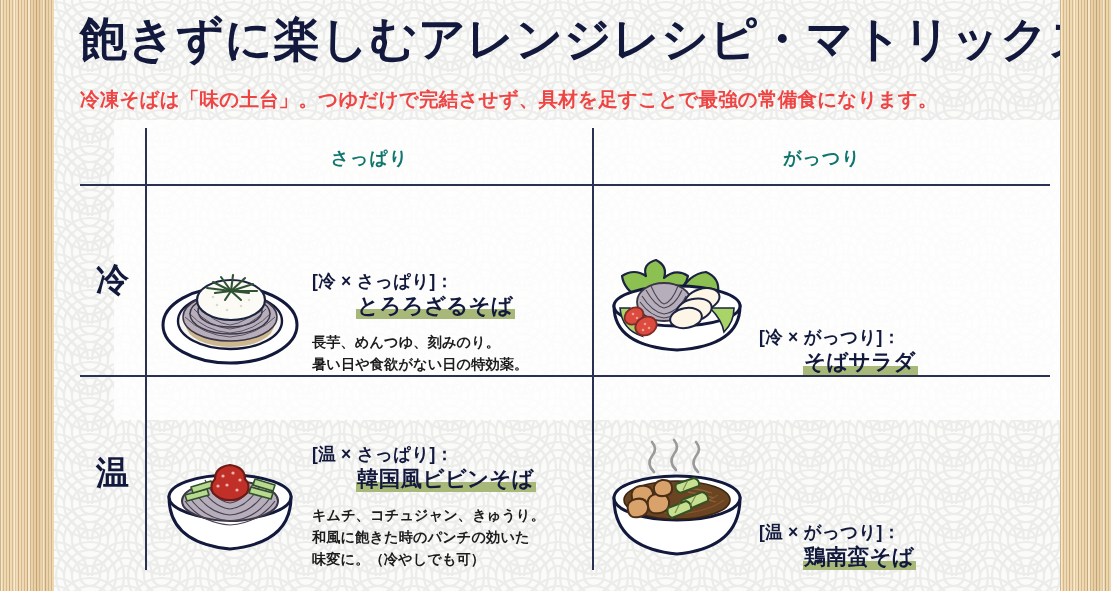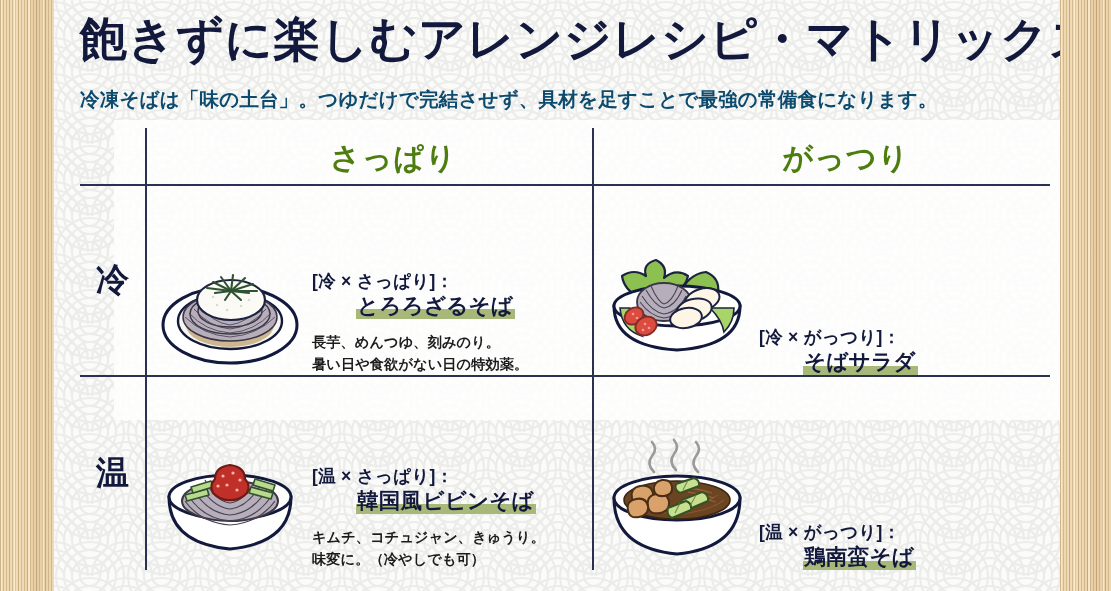--- a/index.html
+++ b/index.html
@@ -77,21 +77,21 @@
     color: #12193c;
     white-space: nowrap;
   }
   .subtitle {
     position: absolute;
     left: 26px;
     top: 86px;
     font-size: 19.5px;
     font-weight: bold;
     letter-spacing: 0.2px;
-    color: #0c4a6e;
+    color: #ef4444;
     white-space: nowrap;
   }
 
   
   .matrix {
     position: absolute;
     left: 0;
     top: 128px;
     width: 1006px;
     height: 450px;
@@ -105,25 +105,24 @@
   .ln-v-col  { left: 538px; top: 0px;   width: 2px;   height: 442px; }
 
   
   .col-head {
     position: absolute;
     top: 8px;
     height: 44px;
     display: flex;
     align-items: center;
     justify-content: center;
-    font-size: 30px;
+    font-size: 18px;
     font-weight: bold;
     letter-spacing: 1px;
-    color: #4d7c0f;
-    margin-left: 24px;
+    color: #0f766e;
   }
   .col-head-1 { left: 93px;  width: 445px; }
   .col-head-2 { left: 540px; width: 456px; }
 
   
   .row-label {
     position: absolute;
     left: 26px;
     width: 65px;
     display: flex;
@@ -368,20 +367,21 @@
               <circle cx="82" cy="45" r="1.6"></circle>
                 <circle cx="63" cy="41" r="1.6"></circle>
             </g>
           </svg>
         </div>
         <div class="cell-text">
           <div class="combo">[温 × さっぱり]：</div>
           <div class="dish-wrap"><span class="dish">韓国風ビビンそば</span></div>
           <div class="desc">
             <div>キムチ、コチュジャン、きゅうり。</div>
+            <div>和風に飽きた時のパンチの効いた</div>
             <div>味変に。（冷やしでも可）</div>
           </div>
         </div>
       </div>
 
       <div class="cell cell-r2 cell-c2">
         <div class="cell-art">
           <svg width="150" height="132" viewBox="0 0 150 132" aria-hidden="true">
             <g stroke="#9a9a9a" stroke-width="2.6" fill="none" stroke-linecap="round">
               <path d="M52 34 Q44 26 50 18 Q56 11 50 4"></path>

